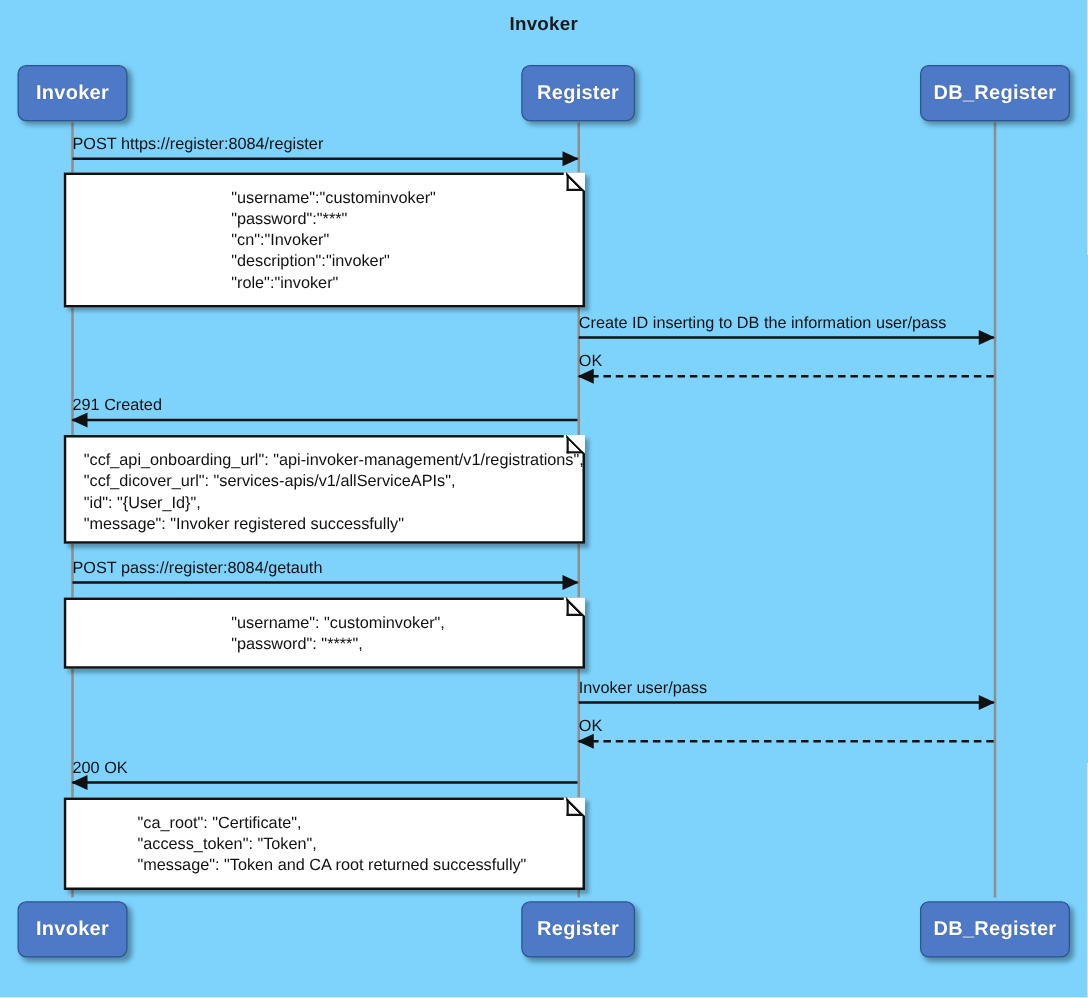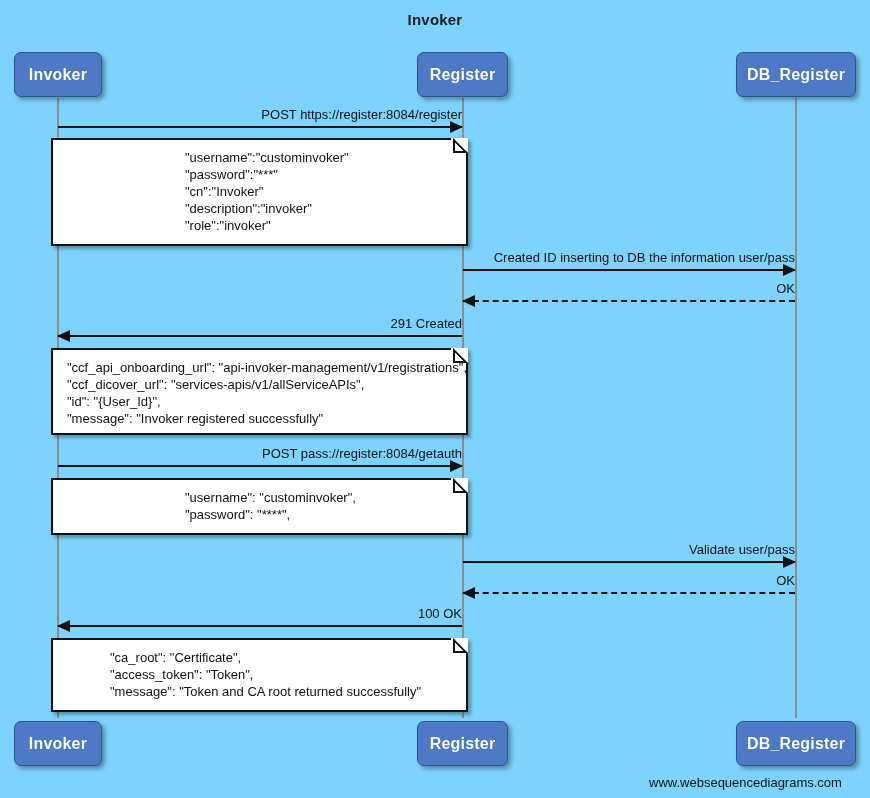--- a/index.html
+++ b/index.html
@@ -86,21 +86,21 @@
   }
   .msg .head.left {
     left: -1px;
     border-right: 13px solid #111111;
   }
   .msg .label {
     position: absolute;
     left: 0;
     width: 100%;
     top: -19px;
-    text-align: right;
+    text-align: left;
     font-size: 13px;
     color: #111111;
     white-space: nowrap;
   }
 
   
   .note {
     position: absolute;
     box-sizing: border-box;
     background: #ffffff;
@@ -204,21 +204,21 @@
     <div style="padding-left:120px;">
       <div class="note-line">"username":"custominvoker"</div>
       <div class="note-line">"password":"***"</div>
       <div class="note-line">"cn":"Invoker"</div>
       <div class="note-line">"description":"invoker"</div>
       <div class="note-line">"role":"invoker"</div>
     </div>
   </div>
 
   <div class="msg" style="left:463px; top:269px; width:332px;">
-    <div class="label">Created ID inserting to DB the information user/pass</div>
+    <div class="label">Create ID inserting to DB the information user/pass</div>
     <div class="line"></div>
     <div class="head right"></div>
   </div>
 
   <div class="msg dashed" style="left:463px; top:300px; width:332px;">
     <div class="label">OK</div>
     <div class="line"></div>
     <div class="head left"></div>
   </div>
 
@@ -246,41 +246,40 @@
 
   <div class="note center" style="left:51px; top:478px; width:417px; height:57px;">
     <div class="fold"></div>
     <div style="padding-left:120px;">
       <div class="note-line">"username": "custominvoker",</div>
       <div class="note-line">"password": "****",</div>
     </div>
   </div>
 
   <div class="msg" style="left:463px; top:561px; width:332px;">
-    <div class="label">Validate user/pass</div>
+    <div class="label">Invoker user/pass</div>
     <div class="line"></div>
     <div class="head right"></div>
   </div>
 
   <div class="msg dashed" style="left:463px; top:592px; width:332px;">
     <div class="label">OK</div>
     <div class="line"></div>
     <div class="head left"></div>
   </div>
 
   <div class="msg" style="left:58px; top:625px; width:404px;">
-    <div class="label">100 OK</div>
+    <div class="label">200 OK</div>
     <div class="line"></div>
     <div class="head left"></div>
   </div>
 
   <div class="note center" style="left:51px; top:638px; width:417px; height:74px;">
     <div class="fold"></div>
     <div style="padding-left:45px;">
       <div class="note-line">"ca_root": "Certificate",</div>
       <div class="note-line">"access_token": "Token",</div>
       <div class="note-line">"message": "Token and CA root returned successfully"</div>
     </div>
   </div>
 
-  <div class="footer" style="left:649px; top:775px;">www.websequencediagrams.com</div>
 
 </div>
 
 </body></html>

